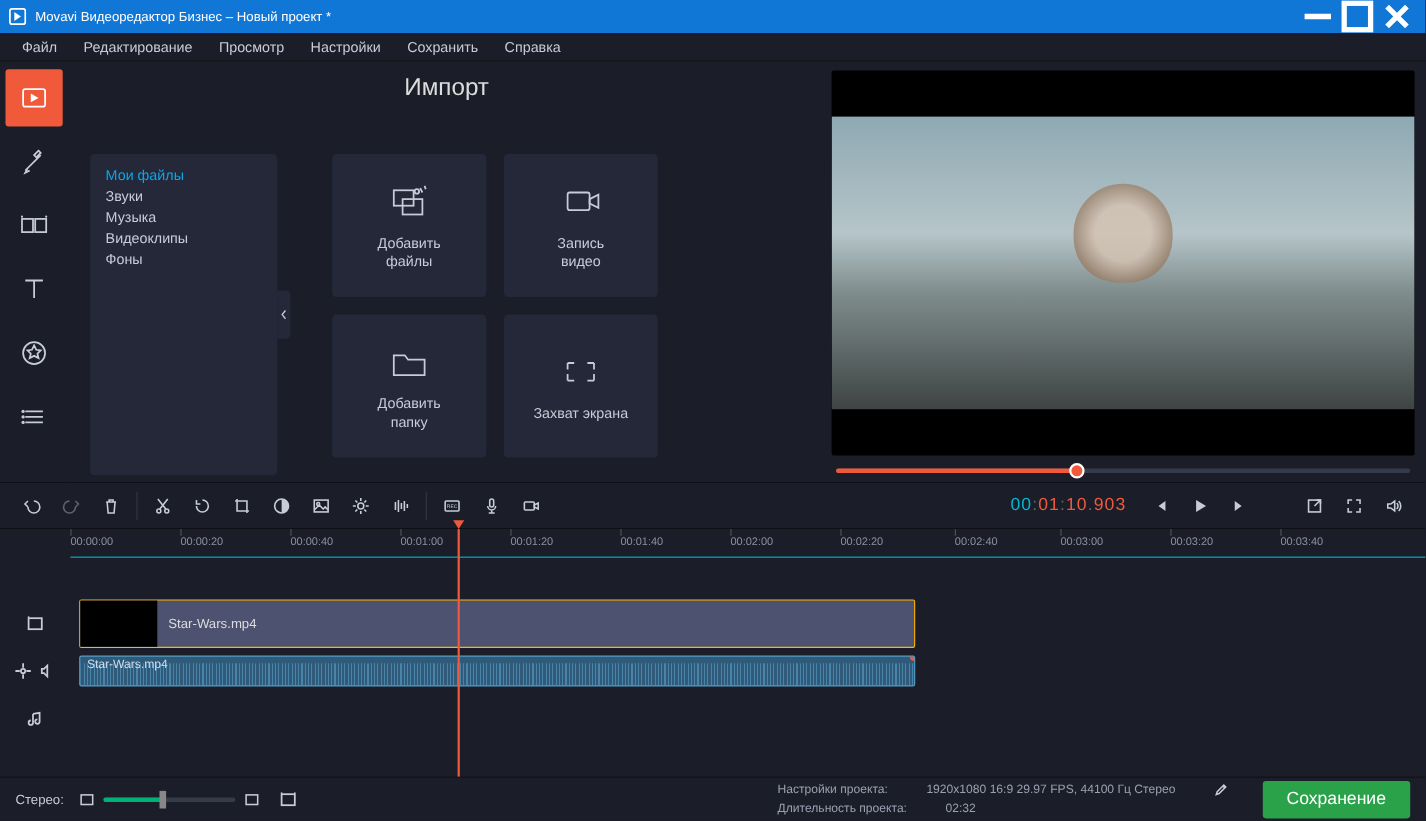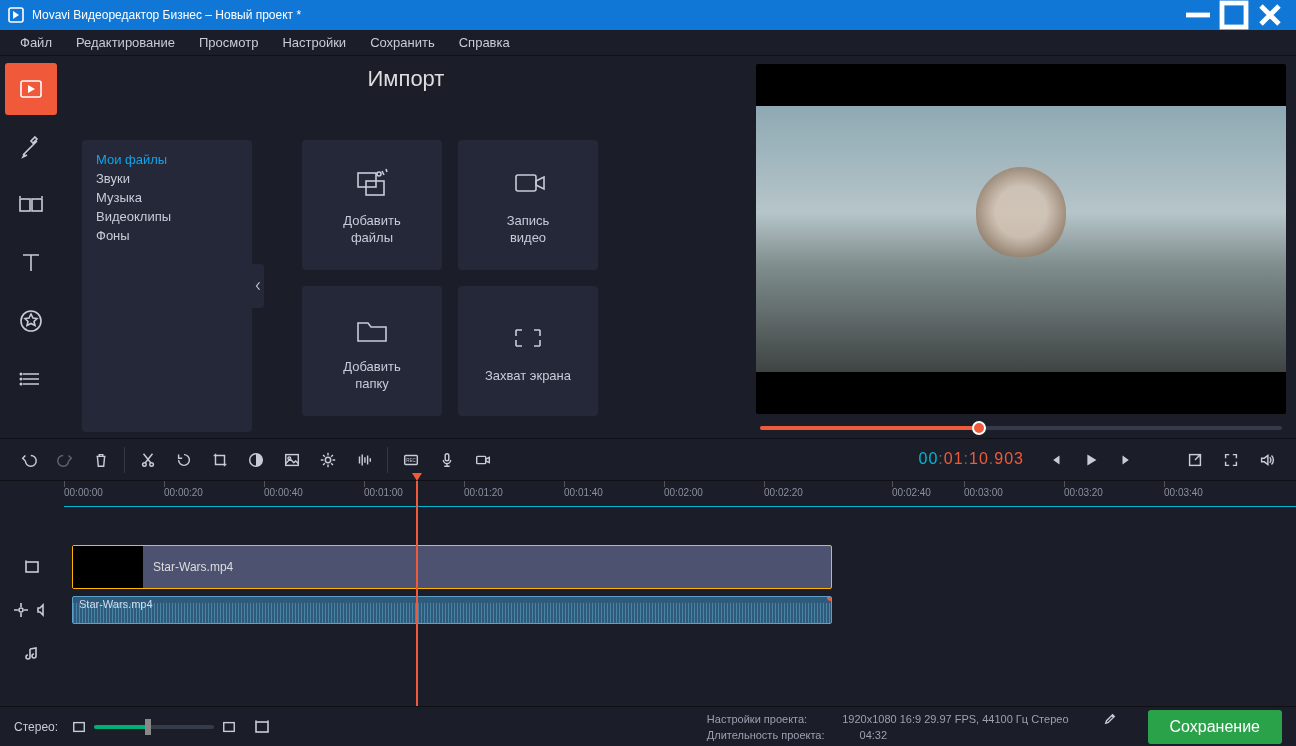--- a/index.html
+++ b/index.html
@@ -356,21 +356,21 @@
 <div class="timeline">
   <div class="ruler">
     <div class="tick" style="left:0px">00:00:00</div>
     <div class="tick" style="left:100px">00:00:20</div>
     <div class="tick" style="left:200px">00:00:40</div>
     <div class="tick" style="left:300px">00:01:00</div>
     <div class="tick" style="left:400px">00:01:20</div>
     <div class="tick" style="left:500px">00:01:40</div>
     <div class="tick" style="left:600px">00:02:00</div>
     <div class="tick" style="left:700px">00:02:20</div>
-    <div class="tick" style="left:828px">00:02:40</div>
+    <div class="tick" style="left:804px">00:02:40</div>
     <div class="tick" style="left:900px">00:03:00</div>
     <div class="tick" style="left:1000px">00:03:20</div>
     <div class="tick" style="left:1100px">00:03:40</div>
   </div>
   <div class="tracks">
     <div class="track-headers">
       <div class="track-header spacer-row"></div>
       <div class="track-header">
         <svg viewBox="0 0 16 16">
             <rect x="2" y="3" width="12" height="10"></rect>
@@ -436,18 +436,18 @@
         <span>Настройки проекта:</span>
         <span>1920x1080 16:9 29.97 FPS, 44100 Гц Стерео</span>
         <span class="edit-pen">
           <svg viewBox="0 0 14 14" width="12" height="12">
               <path d="M2 12l1-3 7-7 2 2-7 7zM9 3l2 2"></path>
             </svg>
         </span>
       </div>
       <div class="row">
         <span>Длительность проекта:</span>
-        <span>04:32</span>
+        <span>02:32</span>
       </div>
     </div>
     <div class="save-btn">Сохранение</div>
   </div>
 </div>
 
 </body></html>

